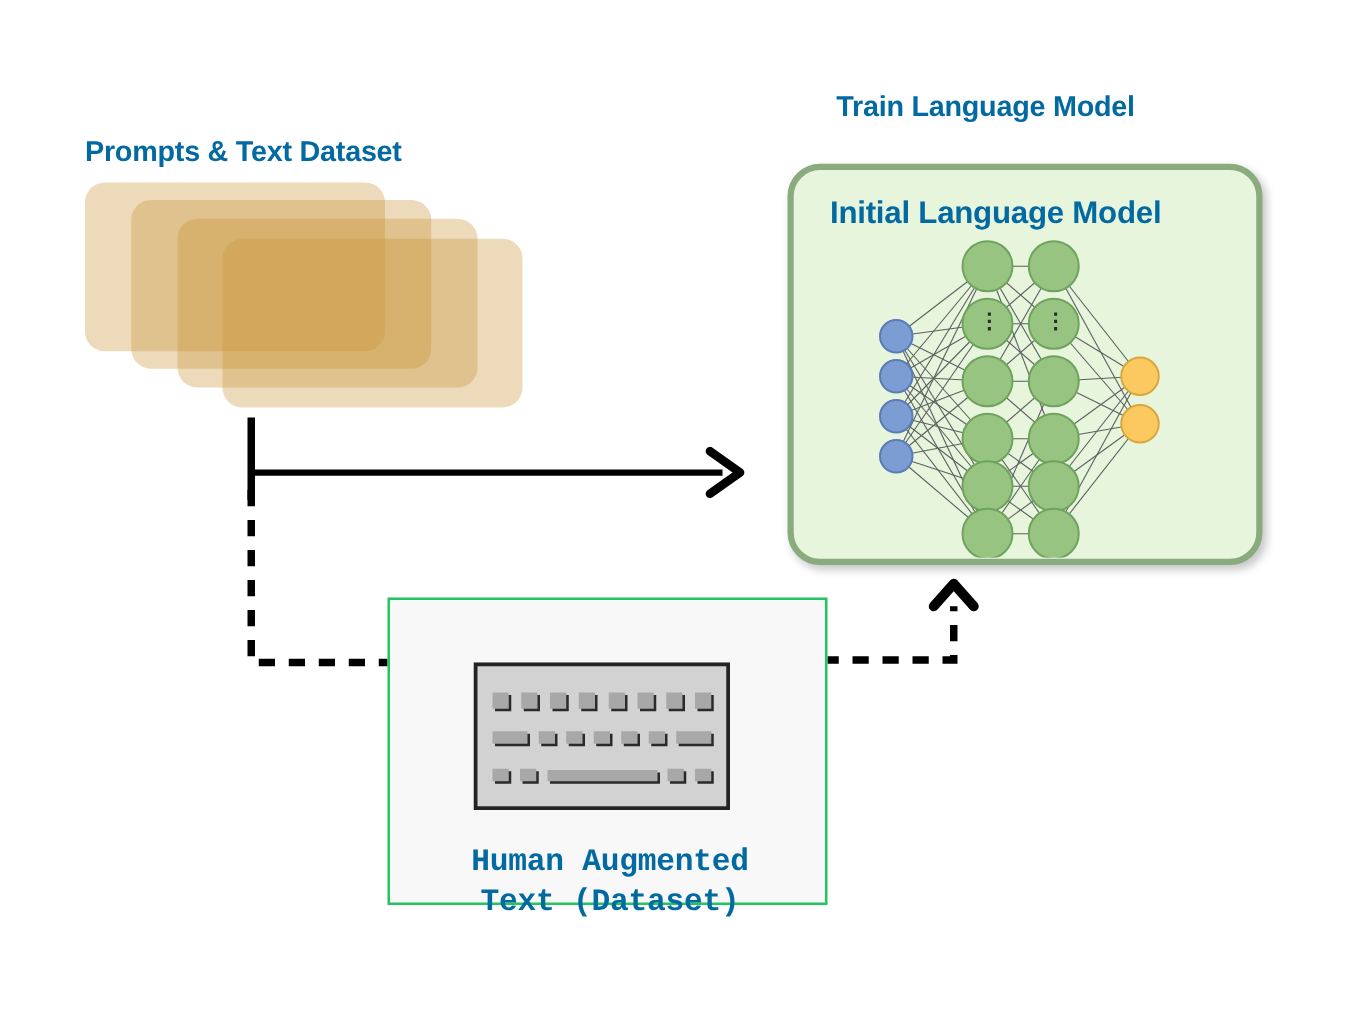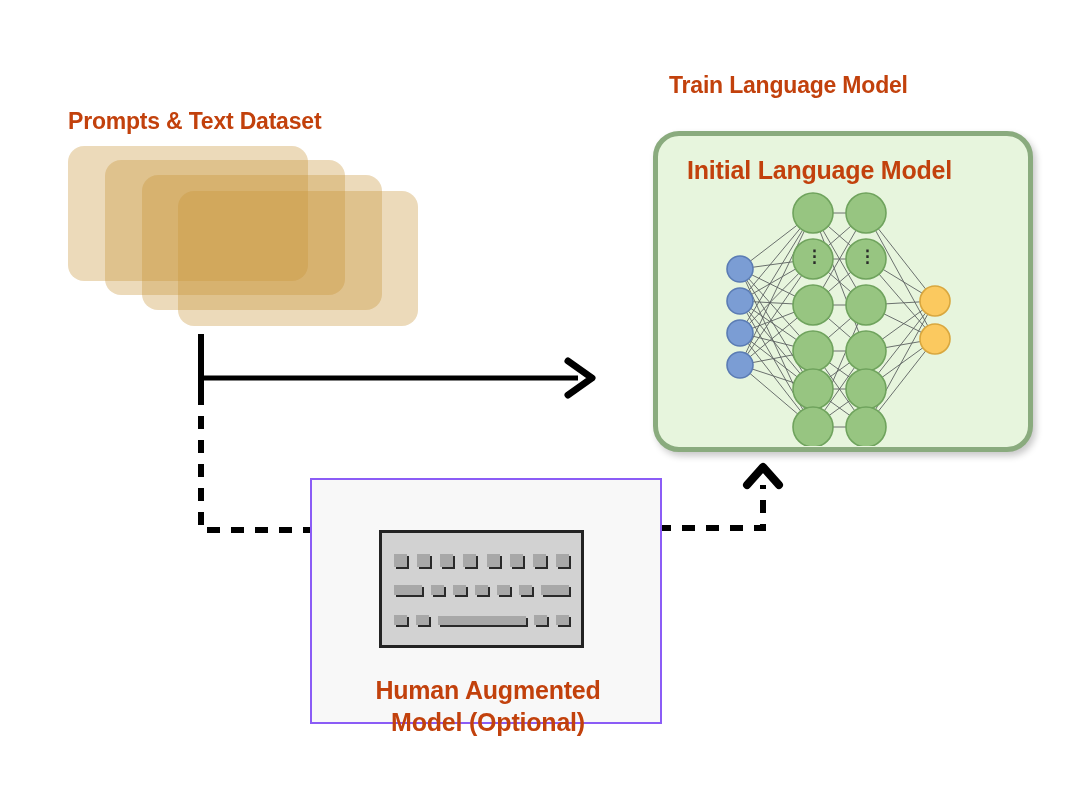--- a/index.html
+++ b/index.html
@@ -16,21 +16,21 @@
     width: 1080px;
     height: 807px;
     background: #ffffff;
     overflow: hidden;
   }
 
   
   .label {
     position: absolute;
     font-weight: bold;
-    color: #c2410c;
+    color: #0369a1;
     letter-spacing: -0.2px;
     white-space: nowrap;
   }
   #dataset-title {
     left: 68px;
     top: 108px;
     font-size: 23px;
     text-align: right;
   }
   #train-title {
@@ -103,21 +103,20 @@
     position: absolute;
     left: 630px;
     top: 131px;
     width: 380px;
     height: 321px;
     background: #e7f5dd;
     border: 5px solid #8aab7e;
     border-radius: 26px;
     box-sizing: border-box;
     box-shadow: 3px 4px 7px rgba(0,0,0,0.22);
-    margin-left: 23px;
   }
   #nn-svg {
     position: absolute;
     left: 0;
     top: 55px;
     width: 100%;
     height: 255px;
   }
   .dots {
     position: absolute;
@@ -133,22 +132,23 @@
   .dots span { display: block; }
 
   
   #human-box {
     position: absolute;
     left: 310px;
     top: 478px;
     width: 352px;
     height: 246px;
     background: #f8f8f8;
-    border: 2px solid #8b5cf6;
+    border: 2px solid #22c55e;
     box-sizing: border-box;
+    font-family: Liberation Mono, monospace;
   }
 
   
   #keyboard {
     position: absolute;
     left: 67px;
     top: 50px;
     width: 205px;
     height: 118px;
     background: #d2d2d2;
@@ -337,17 +337,17 @@
         <span class="key sq r2"></span>
         <span class="key sq r2"></span>
         <span class="key space"></span>
         <span class="key sq r2"></span>
         <span class="key sq r2"></span>
       </div>
     </div>
 
     <div class="label" id="human-caption" style="left:0; top:194px;">
       <div>Human Augmented</div>
-      <div>Model (Optional)</div>
+      <div>Text (Dataset)</div>
     </div>
   </div>
 
 </div>
 
 </body></html>

